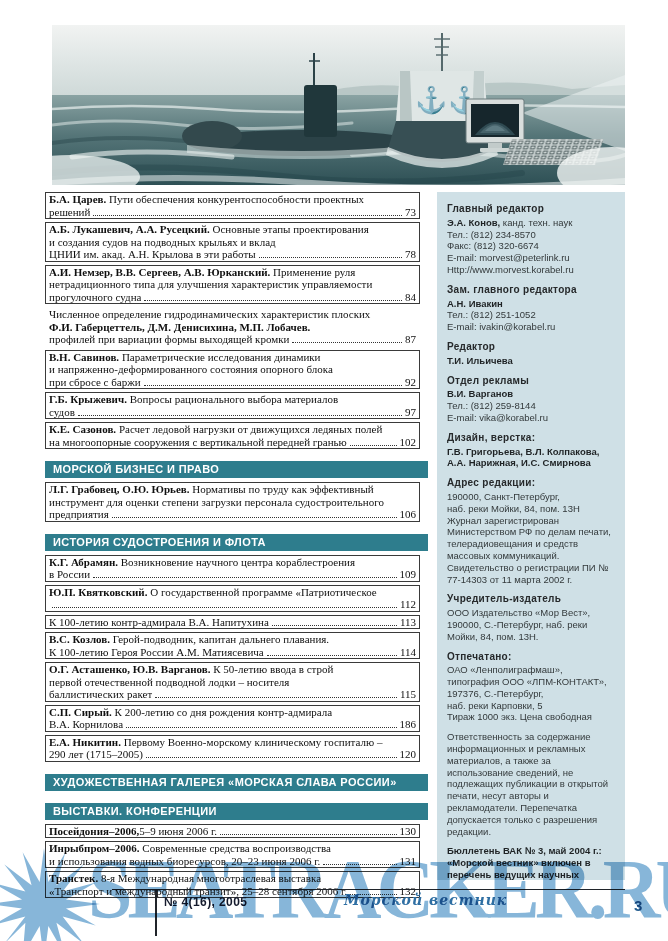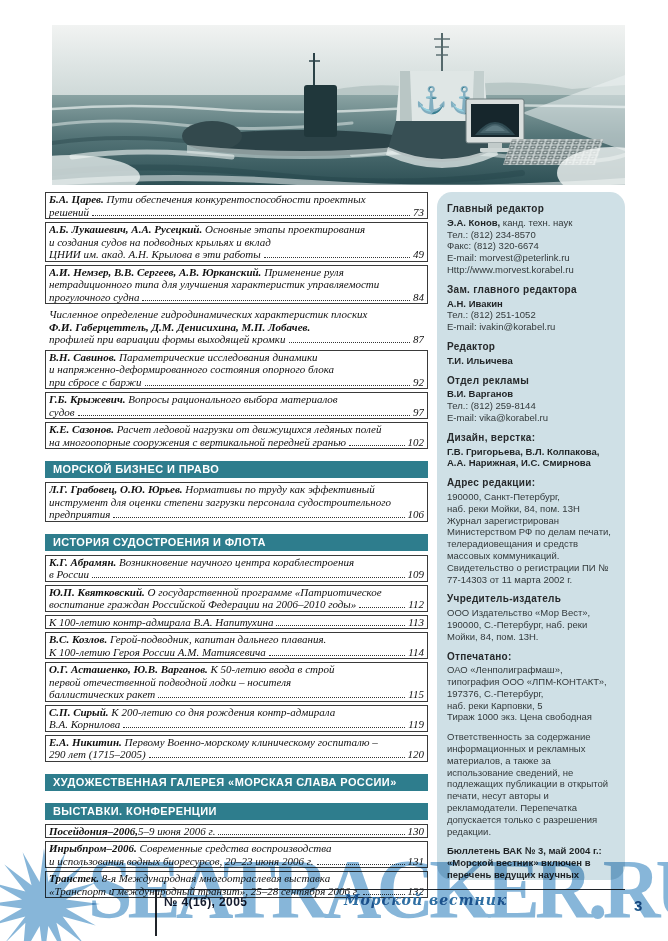--- a/index.html
+++ b/index.html
@@ -9,36 +9,36 @@
   }
   
   .hero{position:absolute;left:52px;top:25px;width:573px;height:160px;overflow:hidden;}
   
   .toc{position:absolute;left:45px;top:192px;width:383px;}
   .section-bar{
     background:var(--teal,#2e7d8d);color:#fff;font-weight:bold;font-size:11px;
     letter-spacing:.4px;height:17px;line-height:17px;padding-left:8px;margin:12px 0 4px 0;
   }
   .entry{
-    font-family:"Liberation Serif",serif;font-style:italic;font-size:11px;
-    line-height:12.5px;color:#101010;border:1px solid #3a3a3a;margin:0 0 3px 0;
+    font-family:"Liberation Serif",serif;font-size:11px;
+    line-height:12.5px;color:#101010;border:1px solid #3a3a3a;margin:0 8px 3px 0;
     padding:0 3px;
   }
   .entry.noborder{border-color:transparent;}
   .entry b{font-weight:bold;}
   .tline{white-space:nowrap;overflow:hidden;}
   .tline.last{display:flex;align-items:flex-start;}
   .tline.last .txt{flex:0 1 auto;overflow:hidden;}
   .leader{flex:1 1 8px;min-width:8px;border-bottom:1.3px dotted #333;margin:0 3px 2.5px 3px;align-self:flex-end;}
   .pg{flex:0 0 auto;}
   
   .editorial{
     position:absolute;left:437px;top:192px;width:188px;height:688px;
     background:var(--sidebar-bg,#cfe0e6);box-sizing:border-box;padding:11px 9px 8px 10px;
-    overflow:hidden;color:#33393b;font-size:9.5px;line-height:11.8px;border-radius:15px;
+    overflow:hidden;color:#33393b;font-size:9.5px;line-height:11.8px;
   }
   .eblock{margin-bottom:8px;}
   .ehead{font-weight:bold;color:#26292b;font-size:10px;margin-bottom:2px;letter-spacing:.3px;}
   .eline b{color:#1f2325;}
   
   .footer-rule{position:absolute;left:112px;top:889px;width:513px;height:0;border-top:1.6px solid #20242a;}
   .footer-tick{position:absolute;left:155px;top:889px;width:1.6px;height:47px;background:#20242a;}
   .footer-issue{position:absolute;left:164px;top:895px;font-weight:bold;font-size:12px;color:#141a2c;letter-spacing:.4px;}
   .footer-journal{
     position:absolute;left:344px;top:892px;font-family:"DejaVu Serif",serif;
@@ -140,21 +140,21 @@
         <span class="leader"></span>
         <span class="pg">73</span>
       </div>
     </div>
     <div class="entry">
       <div class="tline"><b>А.Б. Лукашевич, А.А. Русецкий. </b><span class="txt">Основные этапы проектирования</span></div>
       <div class="tline"><span class="txt">и создания судов на подводных крыльях и вклад</span></div>
       <div class="tline last">
         <span class="txt">ЦНИИ им. акад. А.Н. Крылова в эти работы</span>
         <span class="leader"></span>
-        <span class="pg">49</span>
+        <span class="pg">78</span>
       </div>
     </div>
     <div class="entry">
       <div class="tline"><b>А.И. Немзер, В.В. Сергеев, А.В. Юрканский. </b><span class="txt">Применение руля</span></div>
       <div class="tline"><span class="txt">нетрадиционного типа для улучшения характеристик управляемости</span></div>
       <div class="tline last">
         <span class="txt">прогулочного судна</span>
         <span class="leader"></span>
         <span class="pg">84</span>
       </div>
@@ -208,21 +208,20 @@
       <div class="tline"><b>К.Г. Абрамян. </b><span class="txt">Возникновение научного центра кораблестроения</span></div>
       <div class="tline last">
         <span class="txt">в России</span>
         <span class="leader"></span>
         <span class="pg">109</span>
       </div>
     </div>
     <div class="entry">
       <div class="tline"><b>Ю.П. Квятковский. </b><span class="txt">О государственной программе «Патриотическое</span></div>
       <div class="tline last">
-        <span class="txt">воспитание граждан Российской Федерации на 2006–2010 годы»</span>
         <span class="leader"></span>
         <span class="pg">112</span>
       </div>
     </div>
     <div class="entry">
       <div class="tline last">
         <span class="txt">К 100-летию контр-адмирала В.А. Напитухина</span>
         <span class="leader"></span>
         <span class="pg">113</span>
       </div>
@@ -242,21 +241,21 @@
         <span class="txt">баллистических ракет</span>
         <span class="leader"></span>
         <span class="pg">115</span>
       </div>
     </div>
     <div class="entry">
       <div class="tline"><b>С.П. Сирый. </b><span class="txt">К 200-летию со дня рождения контр-адмирала</span></div>
       <div class="tline last">
         <span class="txt">В.А. Корнилова</span>
         <span class="leader"></span>
-        <span class="pg">119</span>
+        <span class="pg">186</span>
       </div>
     </div>
     <div class="entry">
       <div class="tline"><b>Е.А. Никитин. </b><span class="txt">Первому Военно-морскому клиническому госпиталю –</span></div>
       <div class="tline last">
         <span class="txt">290 лет (1715–2005)</span>
         <span class="leader"></span>
         <span class="pg">120</span>
       </div>
     </div>

